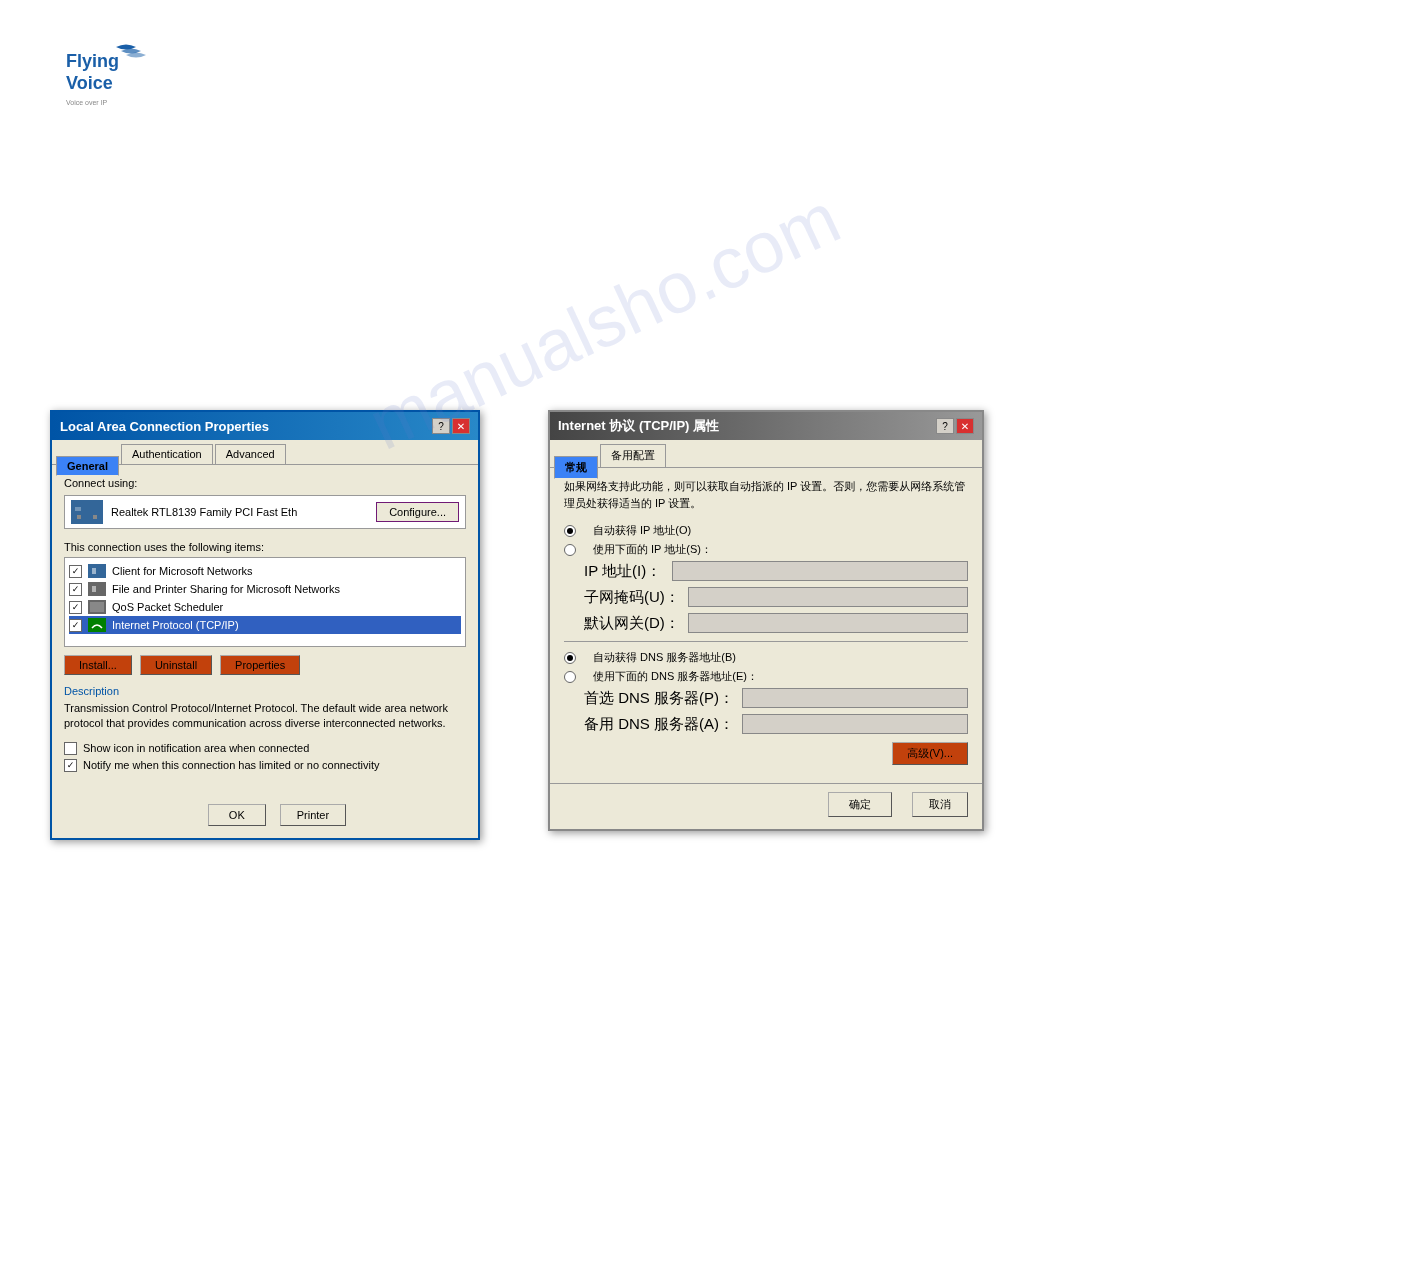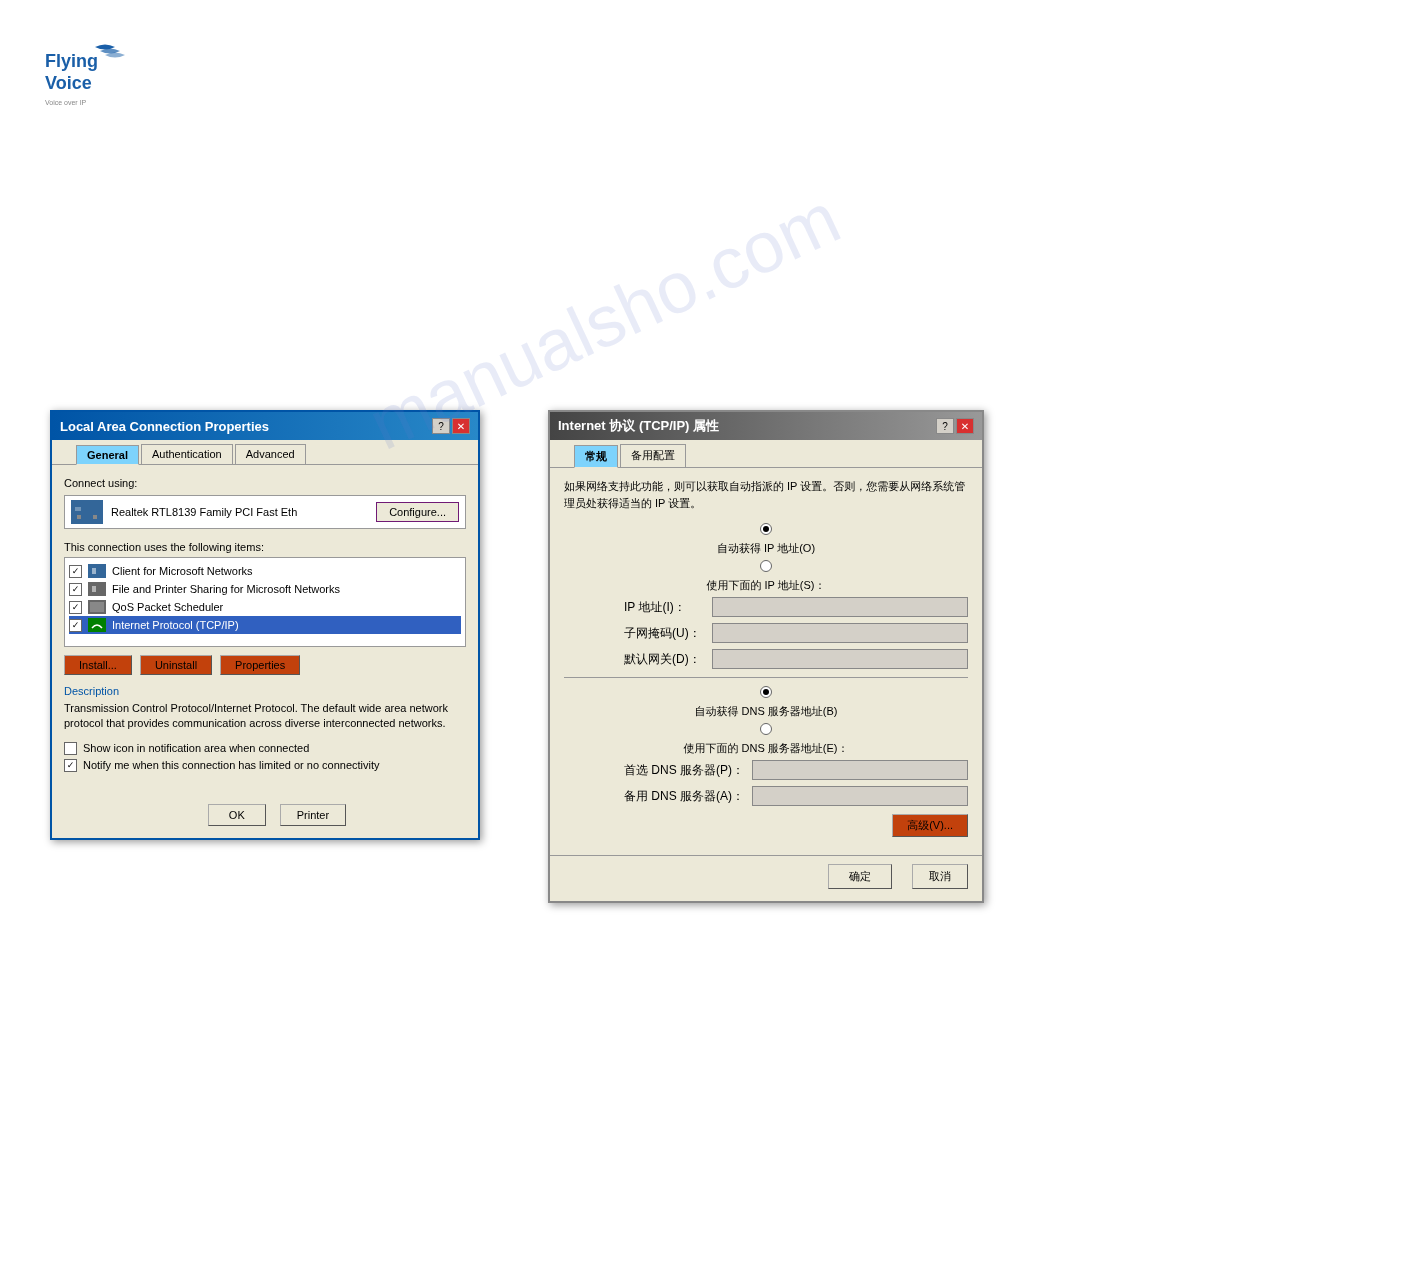--- a/index.html
+++ b/index.html
@@ -9,21 +9,21 @@
       background: #ffffff;
       font-family: Arial, sans-serif;
       position: relative;
       overflow: hidden;
     }
 
     
     .logo-area {
       position: absolute;
       top: 37px;
-      left: 40px;
+      left: 61px;
       width: 120px;
     }
     .logo-svg {
       width: 110px;
       height: 90px;
     }
 
     
     .watermark {
       position: absolute;
@@ -94,26 +94,25 @@
     .dialog-tab {
       padding: 3px 10px;
       font-size: 11px;
       background: #ECE9D8;
       border: 1px solid #999;
       border-bottom: none;
       cursor: pointer;
       color: #000;
     }
     .dialog-tab.active {
-      background: #7dd3fc;
+      background: #3b82f6;
       border-bottom: 1px solid #ECE9D8;
       font-weight: bold;
       position: relative;
-      top: 1px;
-      margin-left: 20px;
+      top: 12px;
     }
 
     .dialog-content {
       padding: 12px;
       background: #ECE9D8;
     }
 
     .section-label {
       font-size: 11px;
       margin-bottom: 6px;
@@ -299,24 +298,23 @@
 
     .info-text {
       font-size: 11px;
       color: #000;
       line-height: 1.5;
       margin-bottom: 12px;
     }
     .radio-row {
       display: flex;
       align-items: center;
-      gap: 6px;
+      gap: 17px;
       font-size: 11px;
       margin-bottom: 4px;
-      flex-direction: column;
     }
     .radio-input {
       width: 12px;
       height: 12px;
       border: 1px solid #666;
       border-radius: 50%;
       background: white;
       display: flex;
       align-items: center;
       justify-content: center;
@@ -334,24 +332,23 @@
       margin-left: 20px;
       margin-bottom: 8px;
     }
     .field-row {
       display: flex;
       align-items: center;
       gap: 8px;
       margin-bottom: 6px;
     }
     .field-label {
-      font-size: 12px;
+      font-size: 15px;
       color: #000;
       min-width: 80px;
-      margin-left: 40px;
     }
     .field-input {
       flex: 1;
       height: 20px;
       background: #D4D0C8;
       border: 1px solid #888;
       font-size: 11px;
     }
 
     .separator-line {

